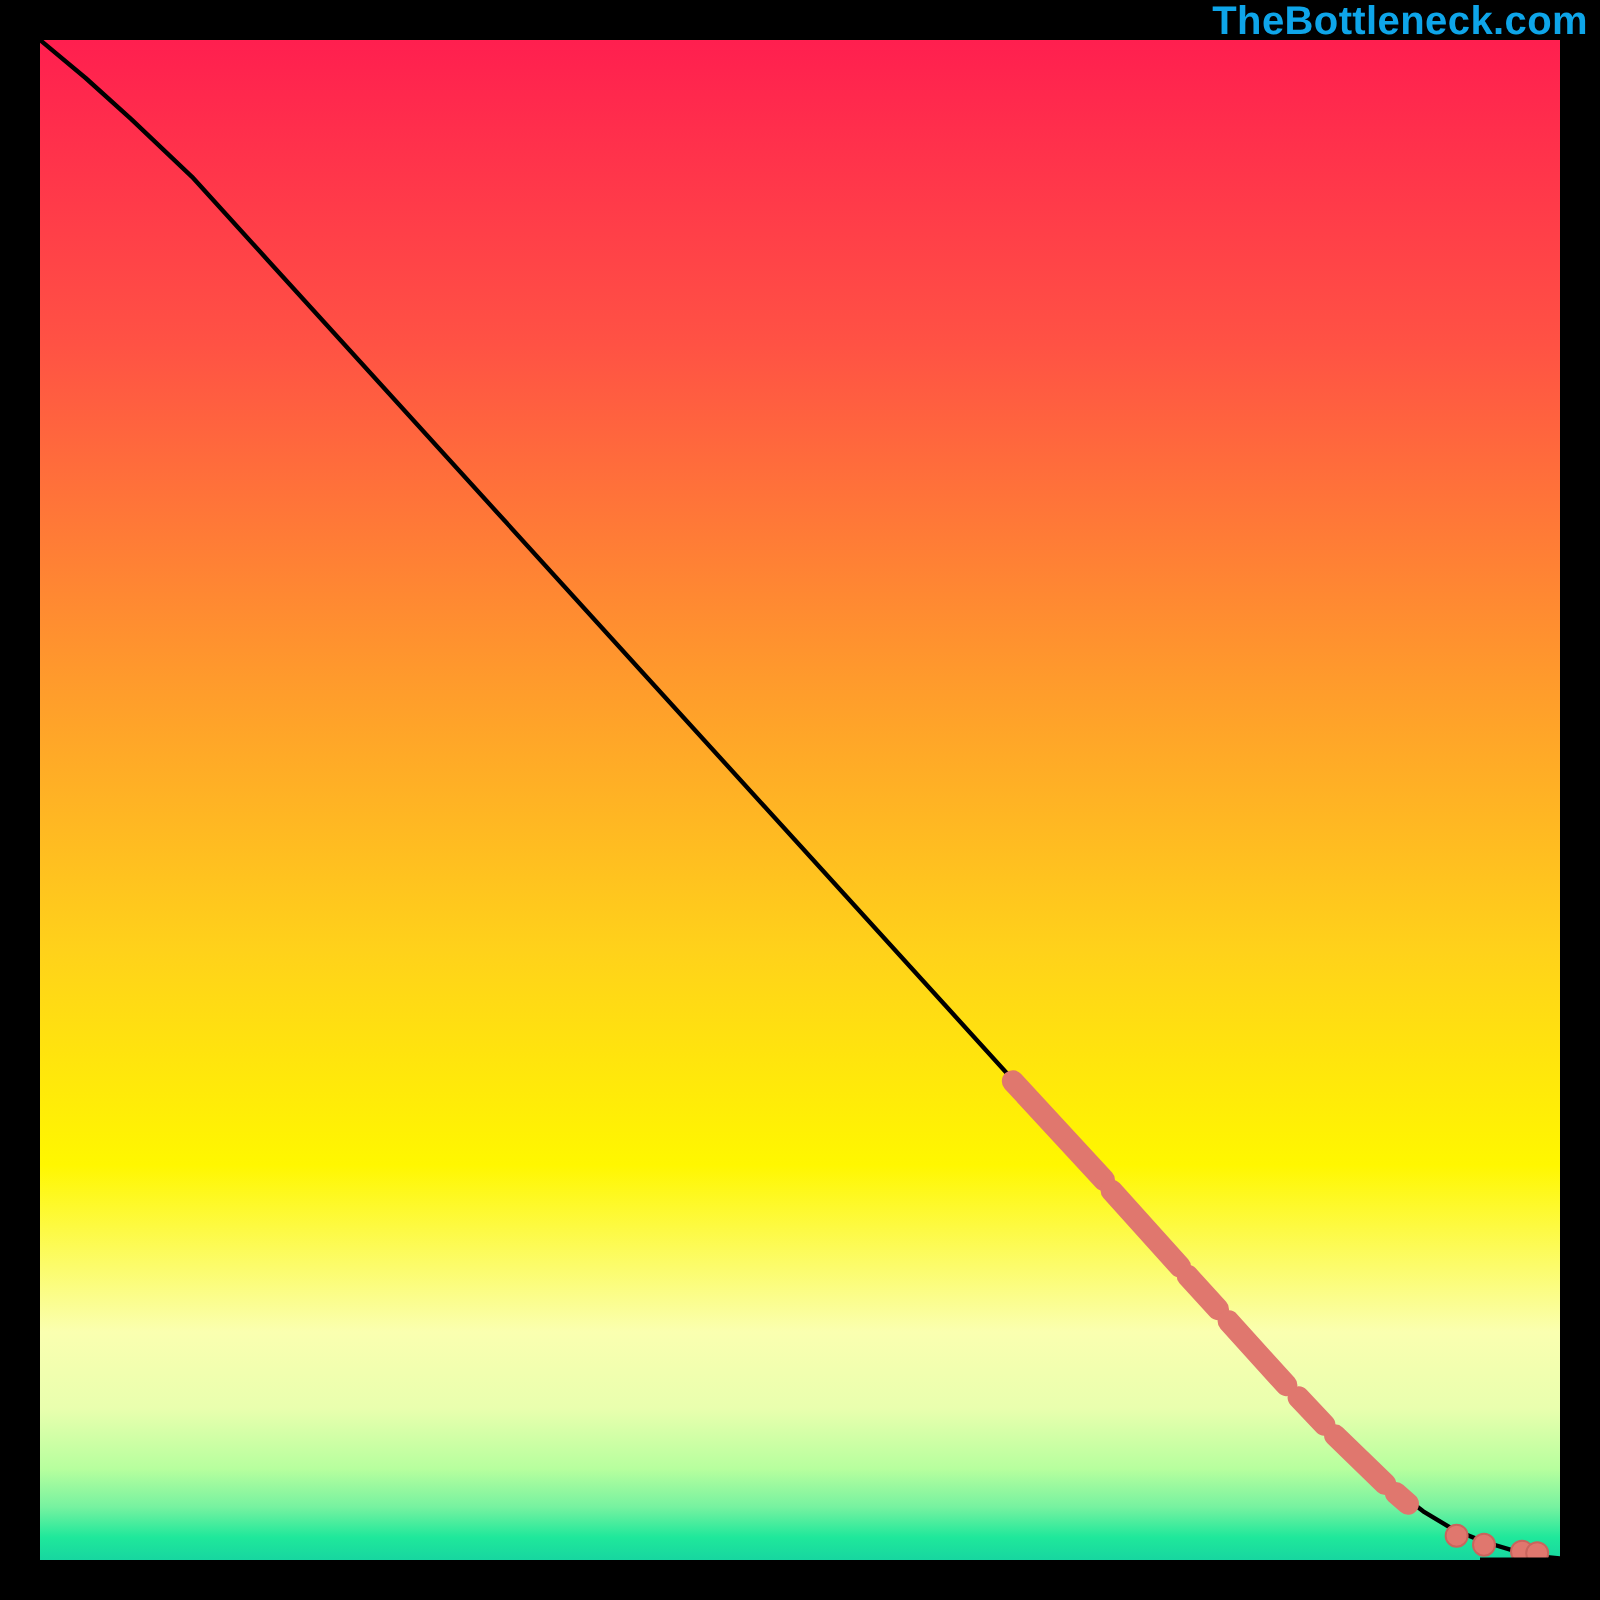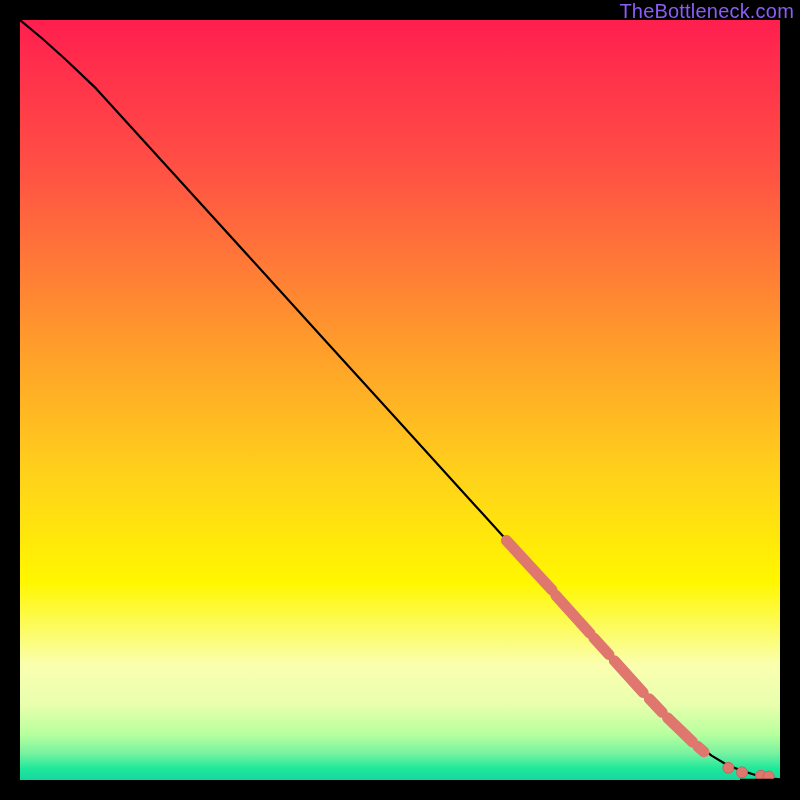--- a/index.html
+++ b/index.html
@@ -26,23 +26,23 @@
     overflow: hidden;
   }
   .gradient-bg {
     position: absolute;
     inset: 0;
   }
   .watermark {
     position: absolute;
     top: 0px;
     right: 6px;
-    color: #8b5cf6;
+    color: #0ea5e9;
     font-size: 20px;
-    font-weight: 400;
+    font-weight: 700;
     letter-spacing: 0.2px;
     z-index: 20;
     user-select: none;
   }
   svg.curve {
     position: absolute;
     inset: 0;
     z-index: 10;
   }
   .dot {

